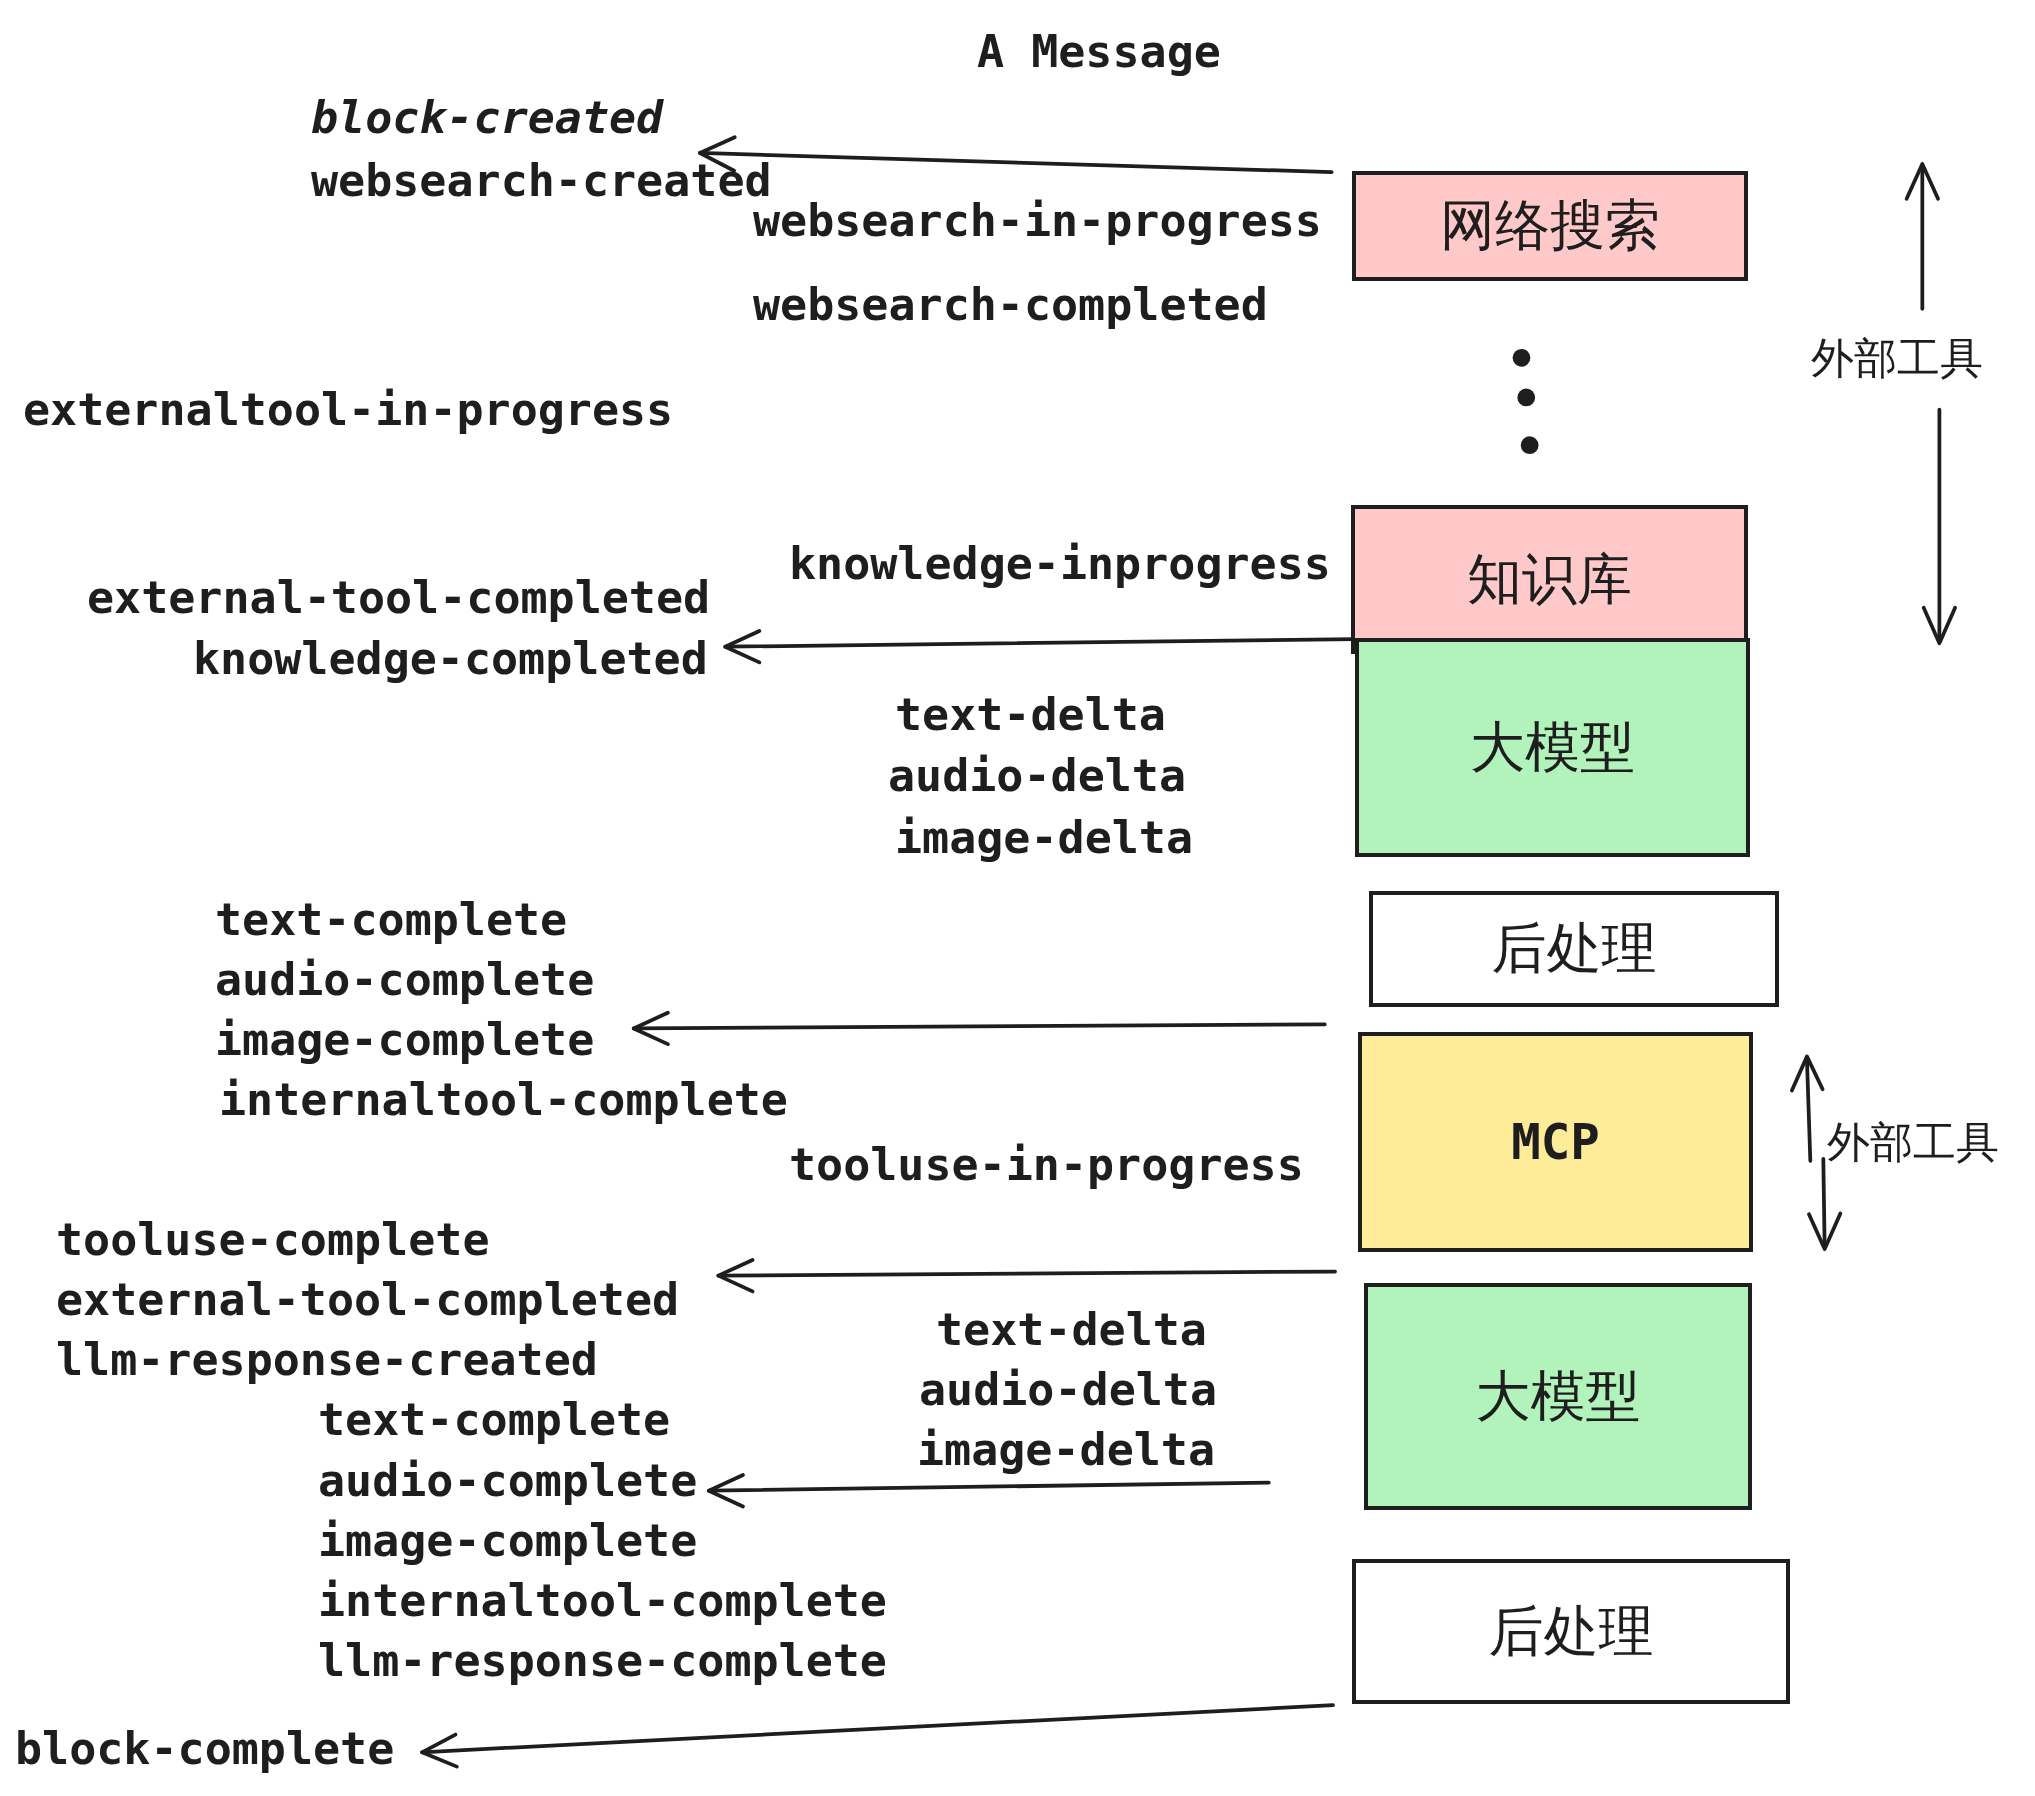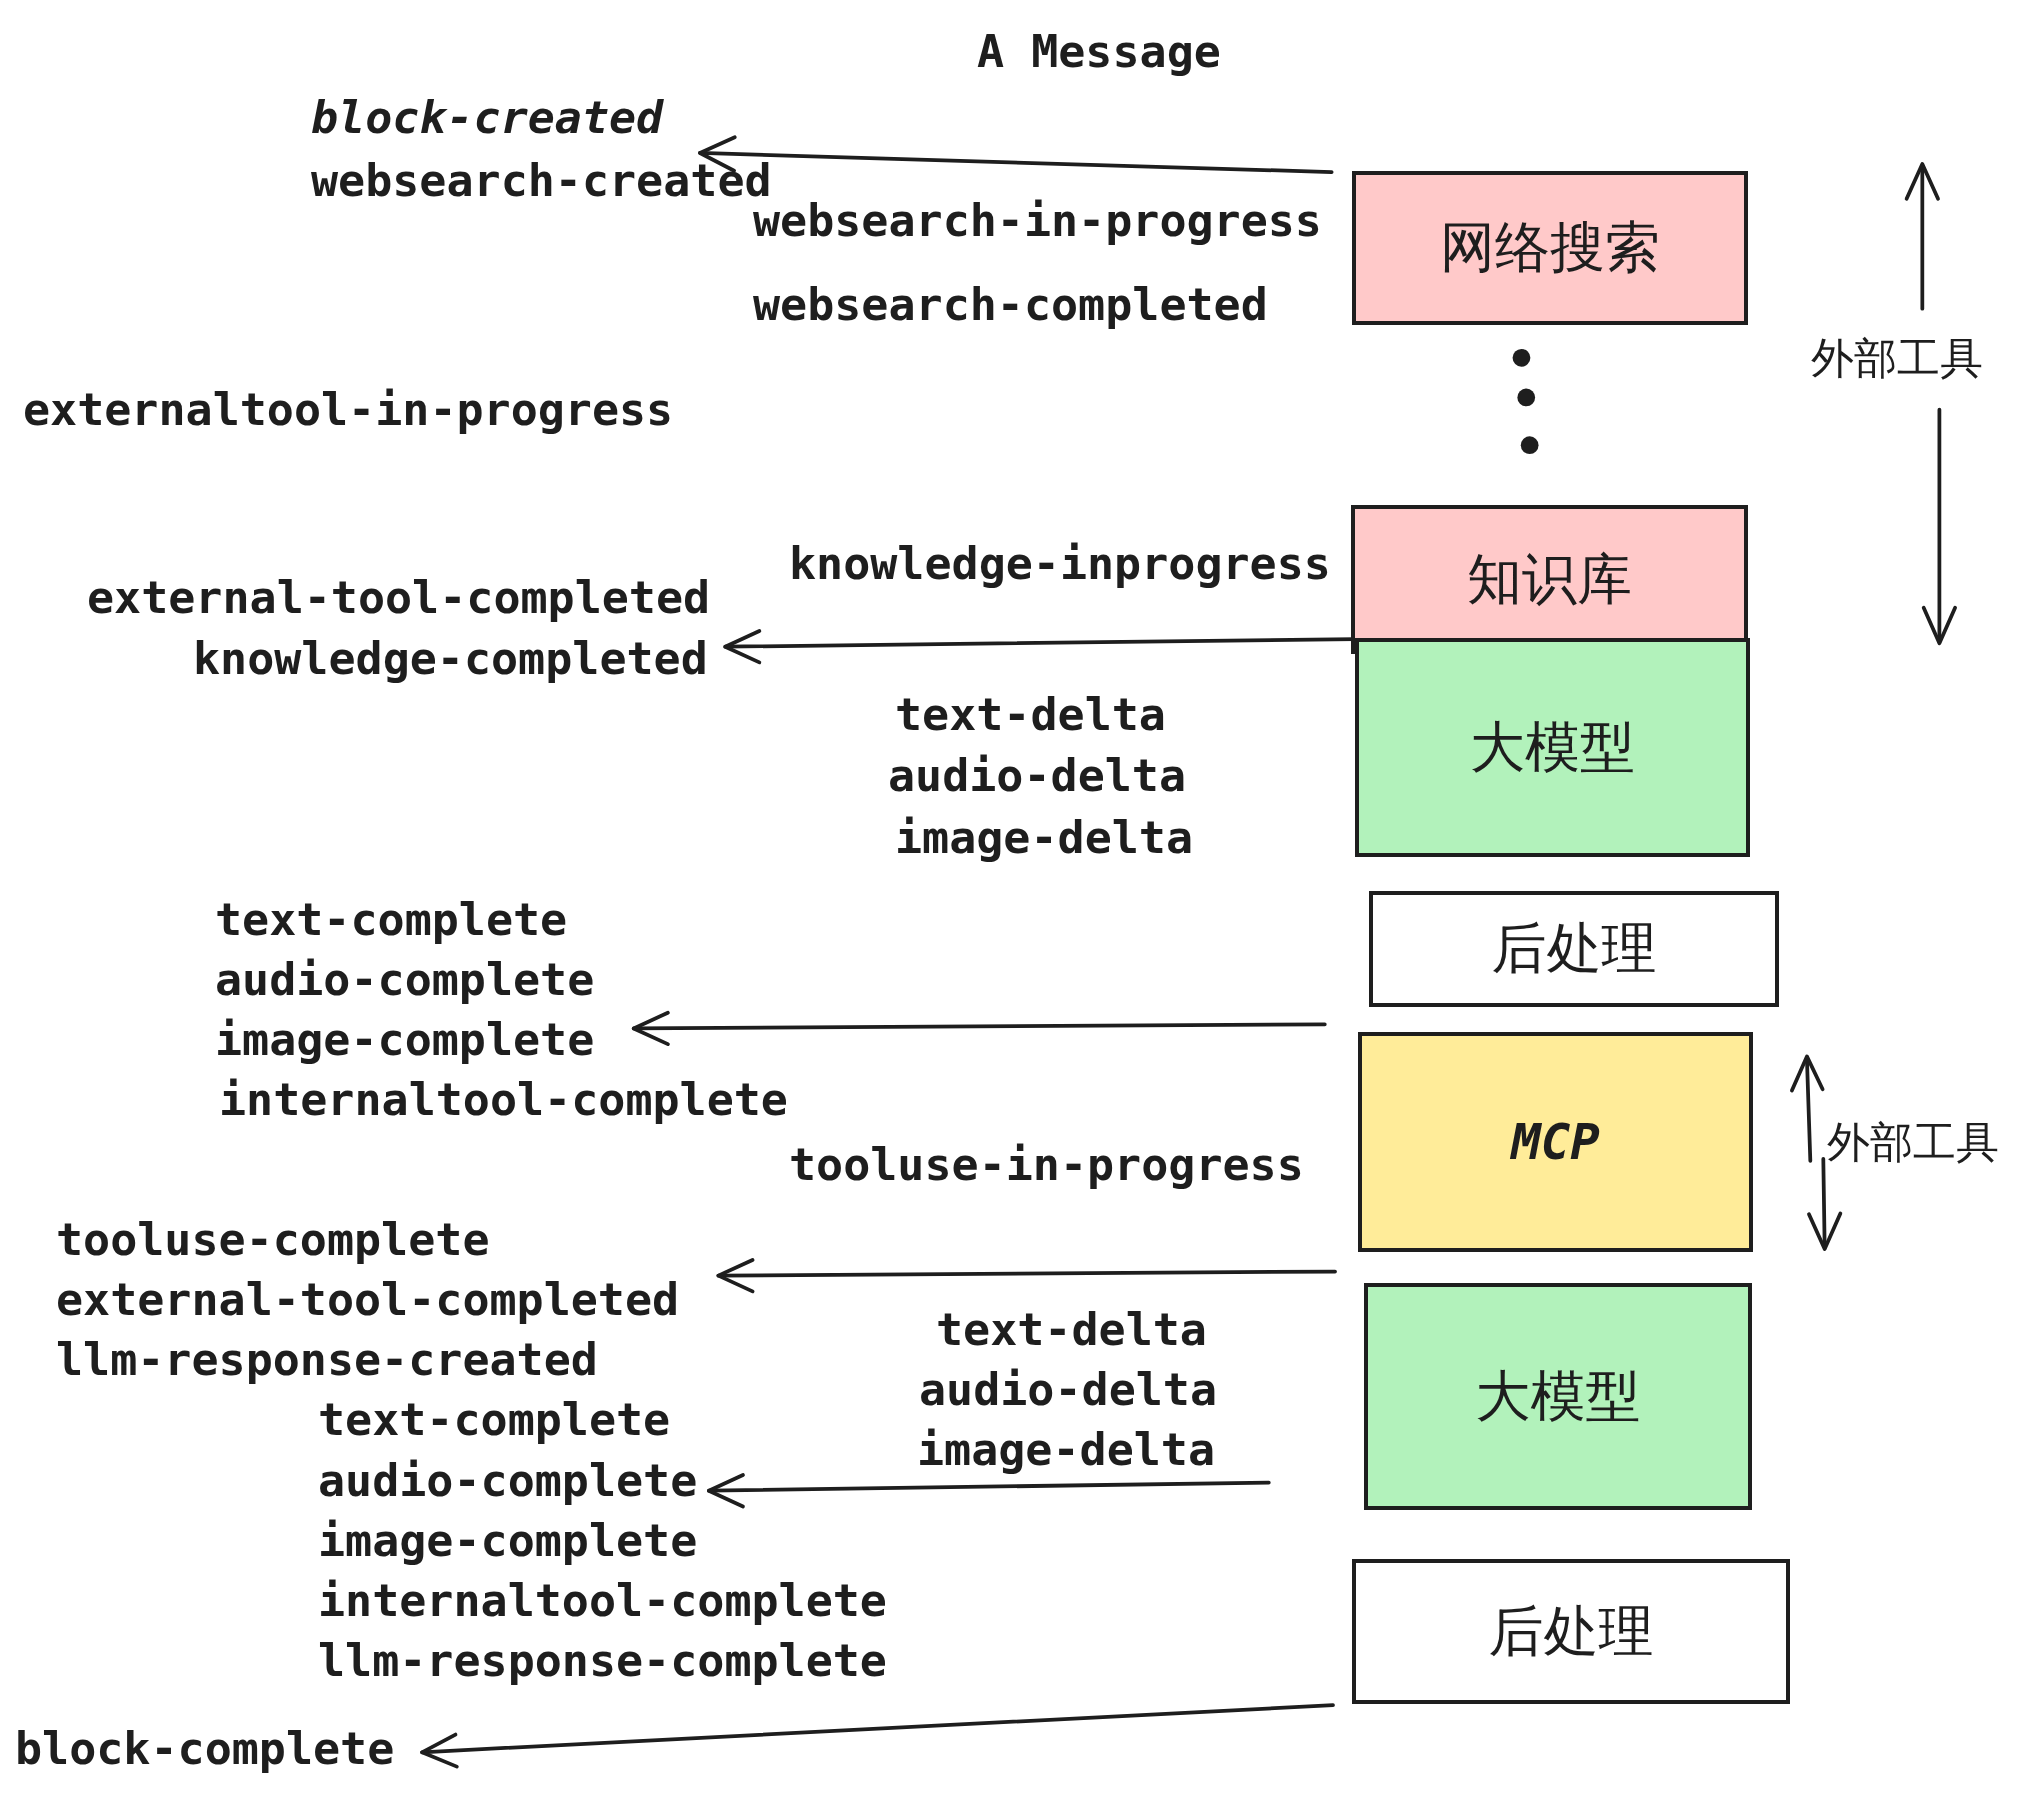--- a/index.html
+++ b/index.html
@@ -18,21 +18,21 @@
     position:absolute; font-size:45px; font-weight:bold; white-space:nowrap; color:var(--ink);
   }
   .box{
     position:absolute; box-sizing:border-box; border:4.1px solid var(--ink);
     display:flex; align-items:center; justify-content:center;
     font-family:"DejaVu Sans", "Liberation Sans", sans-serif;
     font-size:55px; font-weight:500; color:var(--ink); white-space:nowrap;
   }
   .box.pink{background:var(--pink);}
   .box.green{background:var(--green);text-align:center;}
-  .box.yellow{background:var(--yellow);font-style:italic;}
+  .box.yellow{background:var(--yellow);}
   .box.white{background:var(--paper);}
   .box.mono{font-family:"DejaVu Sans Mono", monospace; font-size:49px; font-weight:bold;}
   .ann{
     position:absolute; font-family:"DejaVu Sans", "Liberation Sans", sans-serif;
     font-size:43px; font-weight:400; white-space:nowrap; color:var(--ink);
   }
   #arrows{position:absolute; left:0; top:0; width:2035px; height:1796px; pointer-events:none;}
   #arrows line, #arrows polyline{
     stroke:var(--ink); stroke-width:5.5; fill:none; stroke-linecap:round; stroke-linejoin:round;
   }
@@ -115,21 +115,21 @@
   <div class="ev" style="left:936px; top:1307px;">text-delta</div>
   <div class="ev" style="left:919px; top:1367px;">audio-delta</div>
   <div class="ev" style="left:917px; top:1427px;">image-delta</div>
   <div class="ev" style="left:318px;  top:1397px;">text-complete</div>
   <div class="ev" style="left:318px;  top:1458px;">audio-complete</div>
   <div class="ev" style="left:318px;  top:1518px;">image-complete</div>
   <div class="ev" style="left:318px;  top:1578px;">internaltool-complete</div>
   <div class="ev" style="left:318px;  top:1638px;">llm-response-complete</div>
   <div class="ev" style="left:15px;   top:1726px;">block-complete</div>
 
-  <div class="box pink" style="left:1352px; top:171px;  width:396px; height:154px;">
+  <div class="box pink" style="left:1352px; top:171px;  width:396px; height:110px;">
       <span>网络搜索</span>
     </div>
   <div class="box pink" style="left:1351px; top:505px;  width:397px; height:149px;">
       <span>知识库</span>
     </div>
   <div class="box green" style="left:1355px; top:638px;  width:395px; height:219px;">
       <span>大模型</span>
     </div>
   <div class="box white" style="left:1369px; top:891px; width:410px; height:116px;">
       <span>后处理</span>

